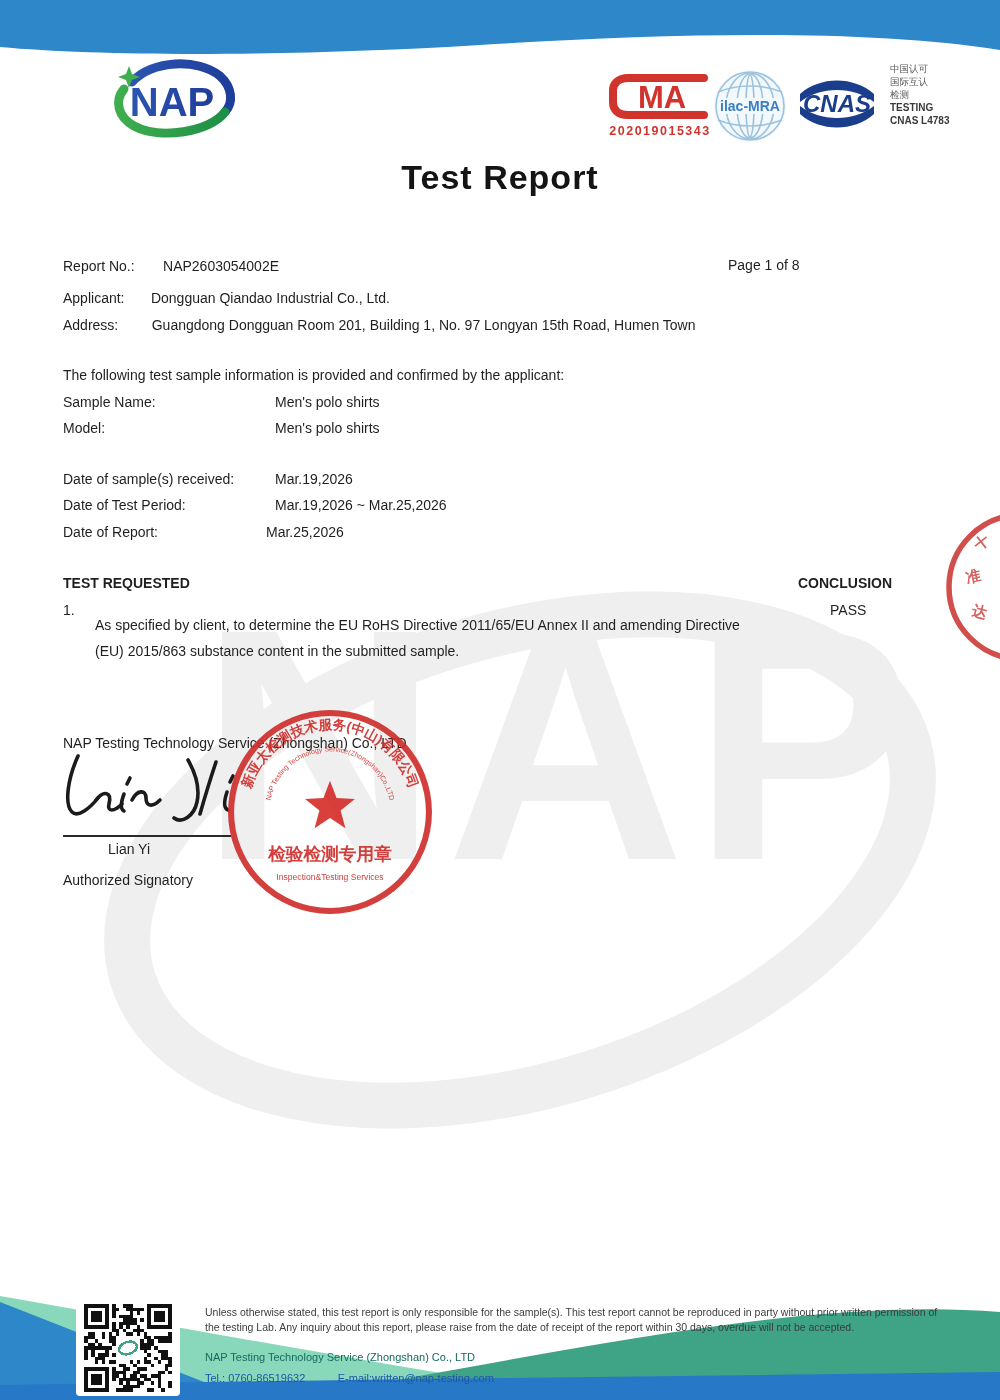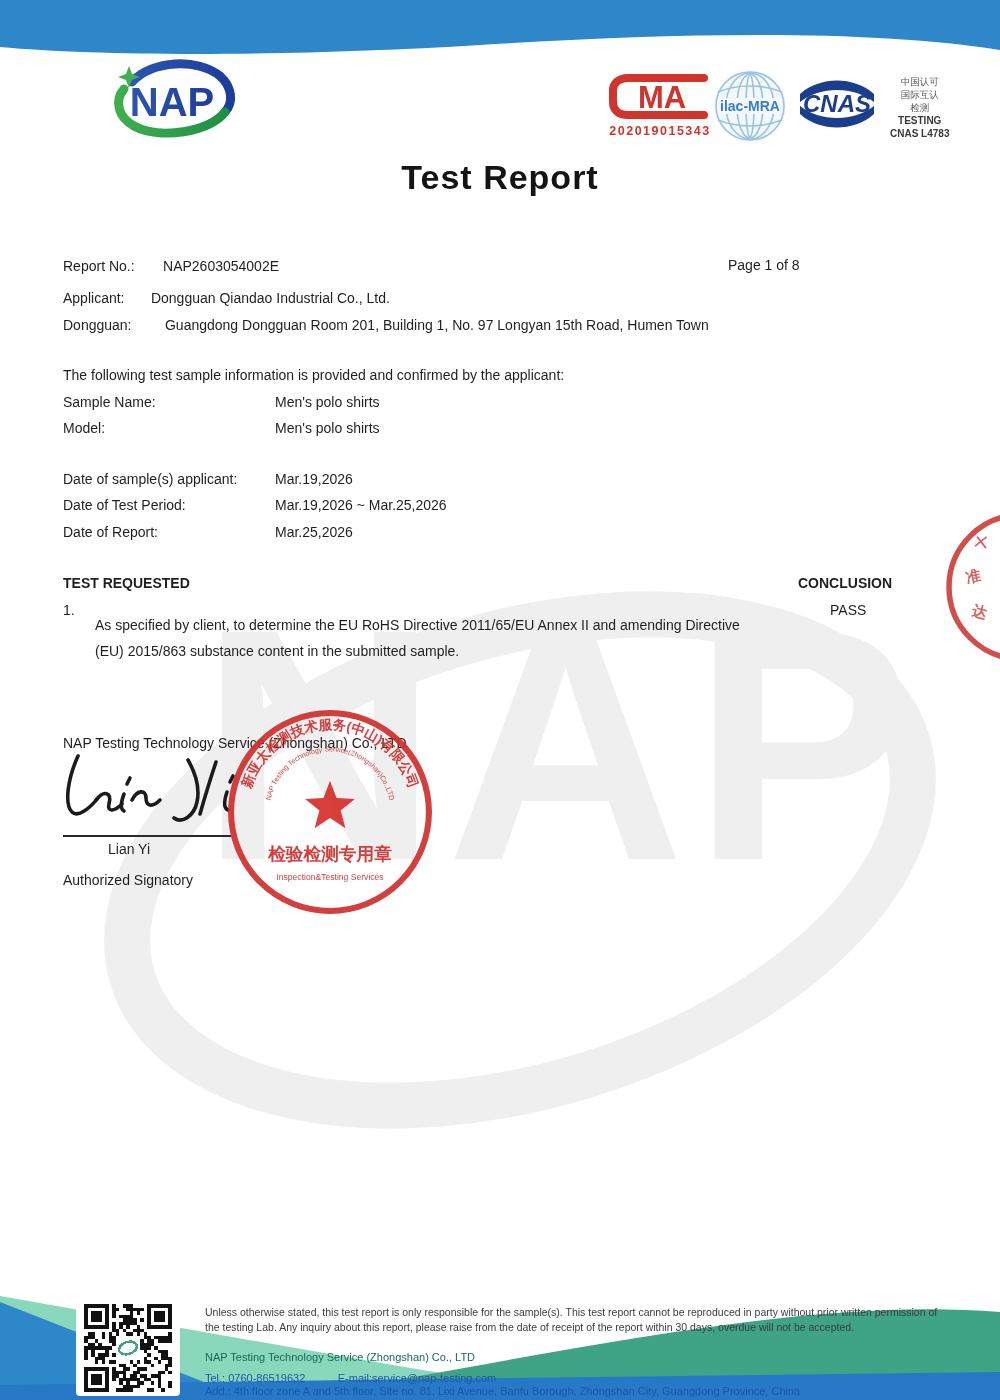--- a/index.html
+++ b/index.html
@@ -71,61 +71,61 @@
     <rect x="6" y="30" width="64" height="16" fill="#f2f8fc"></rect>
     <text x="38" y="43" text-anchor="middle" font-size="14" font-weight="bold" fill="#3a7fc1" font-family="Liberation Sans, sans-serif">ilac-MRA</text>
   </svg>
 
   <svg class="abs z1" style="left:794px;top:74px;" width="86" height="60" viewBox="0 0 86 60">
     <path d="M6 20 C26 2 60 2 80 20 L80 28 C60 12 26 12 6 28 Z" fill="#1b3e8c"></path>
     <path d="M6 40 C26 58 60 58 80 40 L80 32 C60 48 26 48 6 32 Z" fill="#1b3e8c"></path>
     <text x="43" y="38" text-anchor="middle" font-size="24" font-weight="bold" font-style="italic" fill="#1b3e8c" font-family="Liberation Sans, sans-serif">CNAS</text>
   </svg>
 
-  <div class="abs z1 cnas-block" style="left:890px;top:75px;text-align:center;">
+  <div class="abs z1 cnas-block" style="left:890px;top:62px;">
     <div>中国认可</div>
     <div>国际互认</div>
     <div>检测</div>
     <div class="b">TESTING</div>
     <div class="b">CNAS L4783</div>
   </div>
 
   <div class="abs z1 title" style="left:0;top:158px;">Test Report</div>
 
   <div class="abs z1" style="left:63px;top:257px;">
     <span class="lbl">Report No.:</span>
     <span class="val" style="margin-left:24px;">NAP2603054002E</span>
   </div>
   <div class="abs z1 val" style="left:728px;top:257px;">Page 1 of 8</div>
 
   <div class="abs z1" style="left:63px;top:289px;">
     <span class="lbl">Applicant:</span>
     <span class="val" style="margin-left:22px;">Dongguan Qiandao Industrial Co., Ltd.</span>
   </div>
   <div class="abs z1" style="left:63px;top:316px;">
-    <span class="lbl">Dongguan:</span>
+    <span class="lbl">Address:</span>
     <span class="val" style="margin-left:29px;">Guangdong Dongguan Room 201, Building 1, No. 97 Longyan 15th Road, Humen Town</span>
   </div>
 
   <div class="abs z1 val" style="left:63px;top:367px;">The following test sample information is provided and confirmed by the applicant:</div>
 
   <div class="abs z1 lbl" style="left:63px;top:394px;">Sample Name:</div>
   <div class="abs z1 val" style="left:275px;top:394px;">Men's polo shirts</div>
 
   <div class="abs z1 lbl" style="left:63px;top:420px;">Model:</div>
   <div class="abs z1 val" style="left:275px;top:420px;">Men's polo shirts</div>
 
-  <div class="abs z1 lbl" style="left:63px;top:471px;">Date of sample(s) applicant:</div>
+  <div class="abs z1 lbl" style="left:63px;top:471px;">Date of sample(s) received:</div>
   <div class="abs z1 val" style="left:275px;top:471px;">Mar.19,2026</div>
 
   <div class="abs z1 lbl" style="left:63px;top:497px;">Date of Test Period:</div>
   <div class="abs z1 val" style="left:275px;top:497px;">Mar.19,2026 ~ Mar.25,2026</div>
 
   <div class="abs z1 lbl" style="left:63px;top:524px;">Date of Report:</div>
-  <div class="abs z1 val" style="left:275px;top:524px;">Mar.25,2026</div>
+  <div class="abs z1 val" style="left:266px;top:524px;">Mar.25,2026</div>
 
   <div class="abs z1 lbl bold" style="left:63px;top:575px;">TEST REQUESTED</div>
   <div class="abs z1 lbl bold" style="left:798px;top:575px;text-align:right;">CONCLUSION</div>
 
   <div class="abs z1 val" style="left:63px;top:602px;">1.</div>
   <div class="abs z1 item-text" style="left:95px;top:612px;">As specified by client, to determine the EU RoHS Directive 2011/65/EU Annex II and amending Directive (EU) 2015/863 substance content in the submitted sample.</div>
   <div class="abs z1 val" style="left:830px;top:602px;">PASS</div>
 
   <div class="abs z1 val" style="left:63px;top:735px;">NAP Testing Technology Service (Zhongshan) Co., LTD</div>
 
@@ -384,17 +384,16 @@
         <rect x="1" y="19" width="5" height="5" fill="#fff"></rect>
         <rect x="2" y="20" width="3" height="3" fill="#111"></rect>
         <ellipse cx="12.5" cy="12.5" rx="2.6" ry="1.7" fill="none" stroke="#3fa385" stroke-width="0.7" transform="rotate(-18 12.5 12.5)"></ellipse>
       </svg>
   </div>
 
   <div class="abs z1 footer-disclaimer" style="left:205px;top:1305px;">Unless otherwise stated, this test report is only responsible for the sample(s). This test report cannot be reproduced in party without prior written permission of the testing Lab. Any inquiry about this report, please raise from the date of receipt of the report within 30 days, overdue will not be accepted.</div>
   <div class="abs z1 footer-company" style="left:205px;top:1351px;">NAP Testing Technology Service (Zhongshan) Co., LTD</div>
   <div class="abs z1" style="left:205px;top:1368px;">
     <span class="footer-line">Tel.: 0760-86519632</span>
-    <span class="footer-line" style="margin-left:28px;">E-mail:service@nap-testing.com</span>
-  </div>
-  <div class="abs z1 footer-line" style="left:205px;top:1385px;">Add.: 4th floor zone A and 5th floor, Site no. 81, Lixi Avenue, Banfu Borough, Zhongshan City, Guangdong Province, China</div>
+    <span class="footer-line" style="margin-left:28px;">E-mail:written@nap-testing.com</span>
+  </div>
 
 </div>
 
 </body></html>

